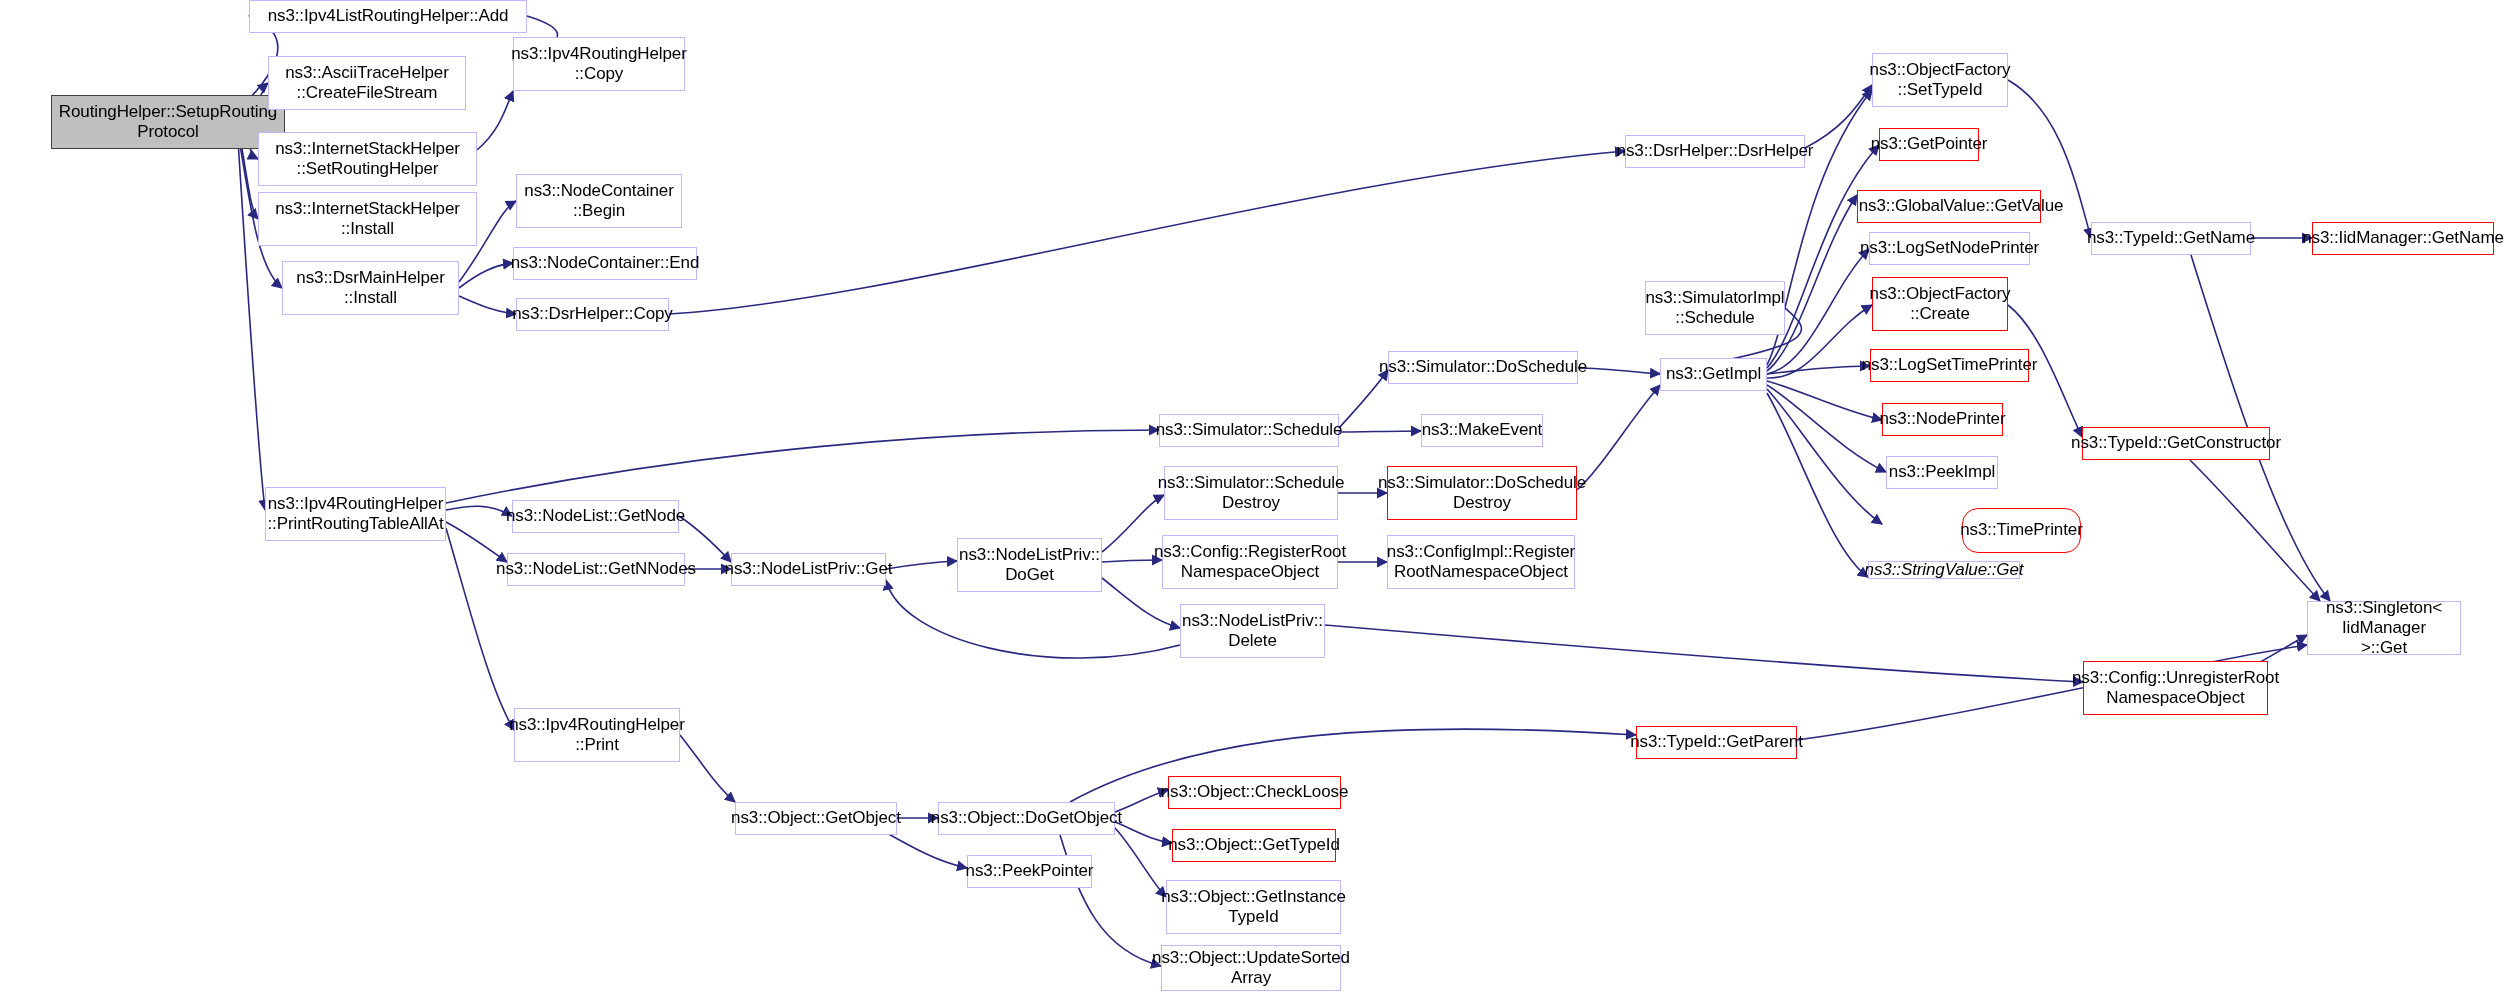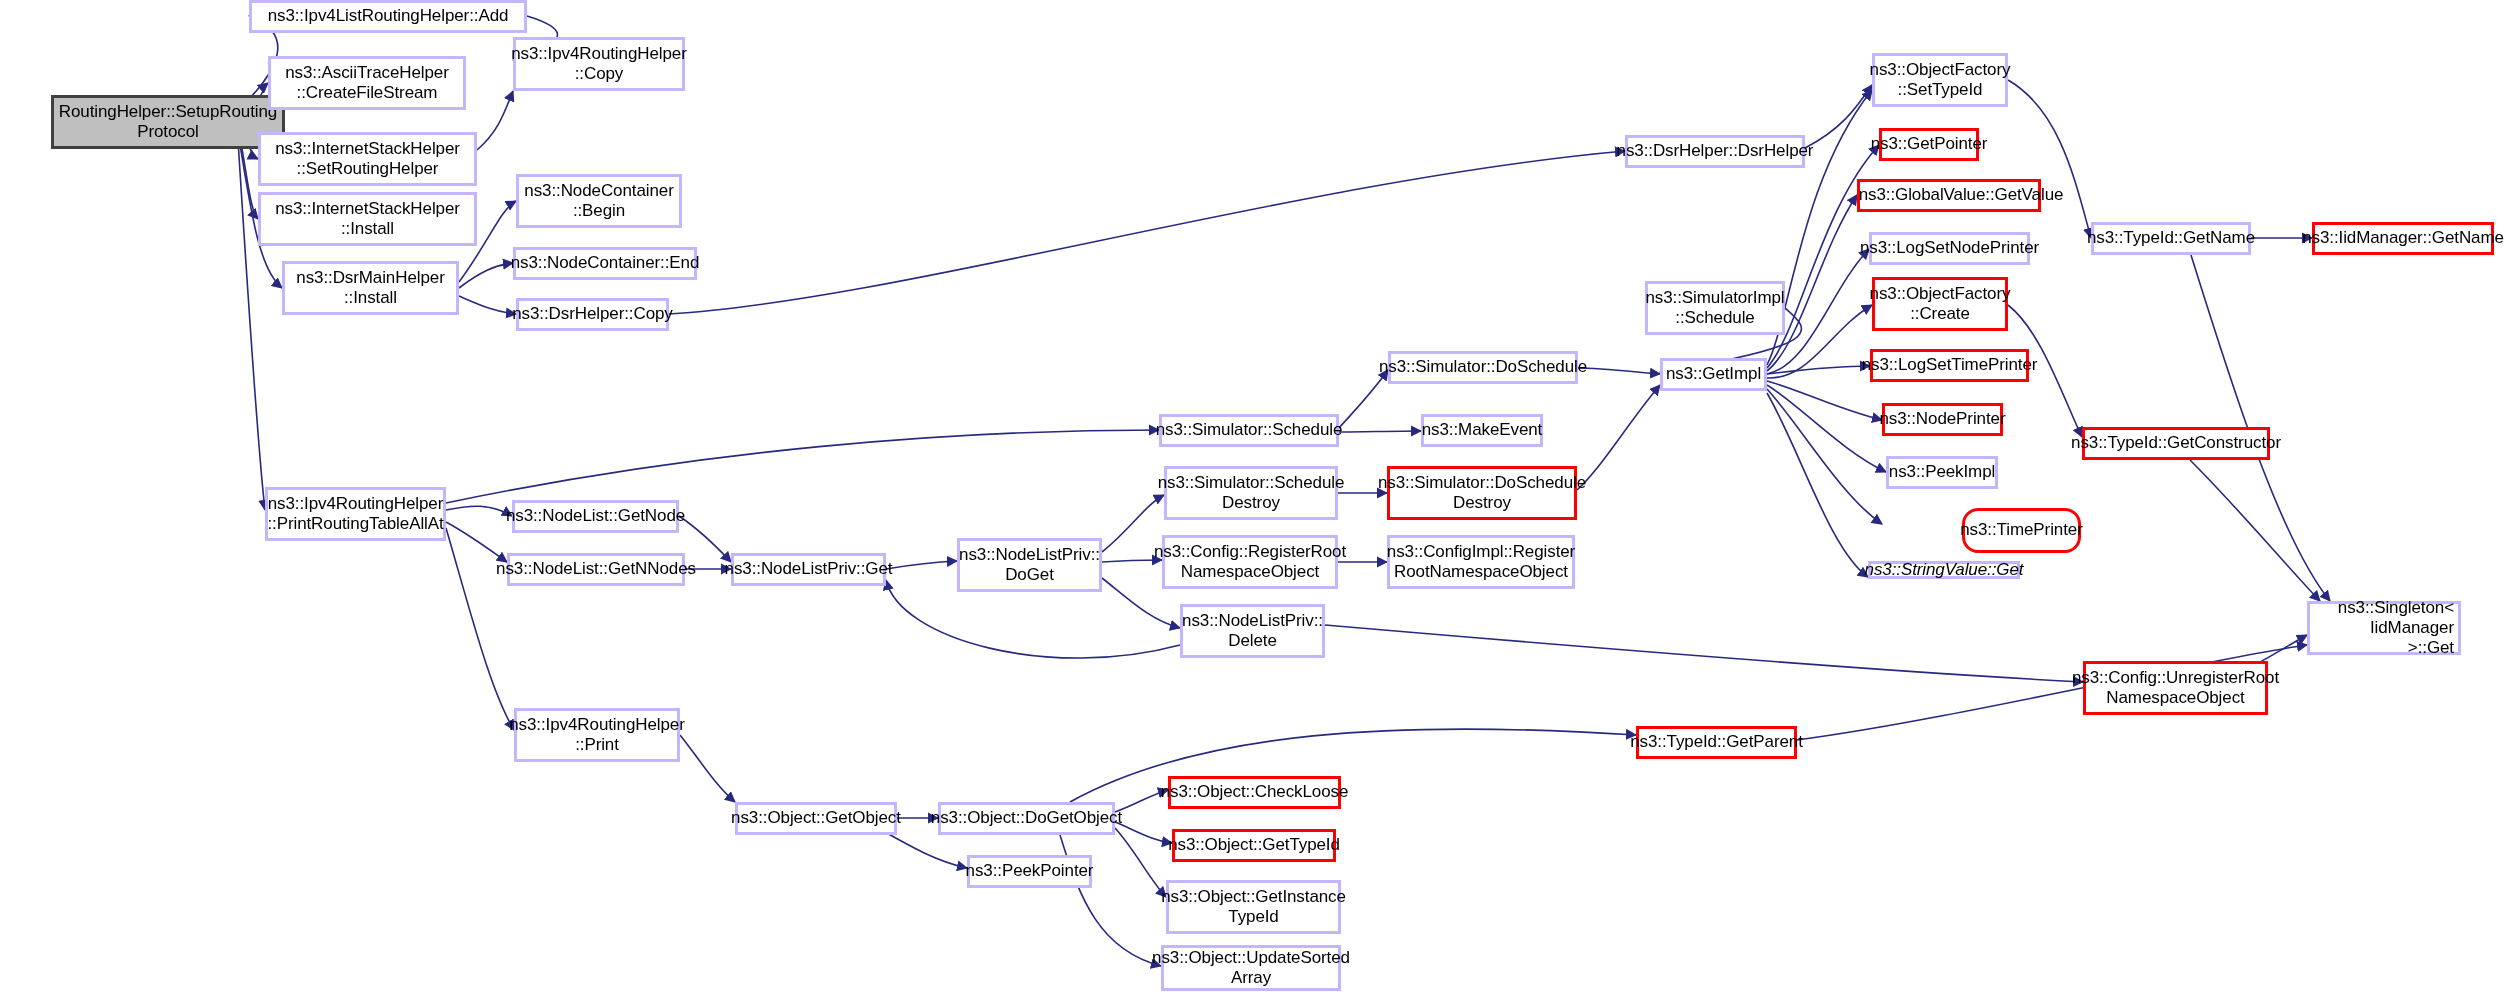--- a/index.html
+++ b/index.html
@@ -25,21 +25,21 @@
     pointer-events: none;
   }
   .node {
     position: absolute;
     box-sizing: border-box;
     display: flex;
     align-items: center;
     justify-content: center;
     text-align: center;
     background: #ffffff;
-    border: 3px solid #c4b5fd;
+    border: 1px solid #c4b5fd;
     color: #000000;
     font-size: 17px;
     line-height: 1.18;
     letter-spacing: -0.1px;
     padding: 1px 4px;
     white-space: pre-line;
     cursor: pointer;
     z-index: 2;
   }
   .node.red {
@@ -158,33 +158,33 @@
       <div class="node red" style="left: 1387px; top: 466px; width: 190px; height: 54px;">ns3::Simulator::DoSchedule
 Destroy</div>
       <div class="node" style="left: 1388px; top: 351px; width: 190px; height: 33px;">ns3::Simulator::DoSchedule</div>
       <div class="node" style="left: 1625px; top: 135px; width: 180px; height: 33px;">ns3::DsrHelper::DsrHelper</div>
       <div class="node" style="left: 1645px; top: 281px; width: 140px; height: 54px;">ns3::SimulatorImpl
 ::Schedule</div>
       <div class="node" style="left: 1660px; top: 358px; width: 107px; height: 33px;">ns3::GetImpl</div>
       <div class="node" style="left: 1872px; top: 53px; width: 136px; height: 54px;">ns3::ObjectFactory
 ::SetTypeId</div>
       <div class="node red" style="left: 1879px; top: 128px; width: 100px; height: 33px;">ns3::GetPointer</div>
-      <div class="node red" style="left: 1857px; top: 179px; width: 184px; height: 33px; padding-left: 28px;">ns3::GlobalValue::GetValue</div>
+      <div class="node red" style="left: 1857px; top: 190px; width: 184px; height: 33px; padding-left: 28px;">ns3::GlobalValue::GetValue</div>
       <div class="node" style="left: 1869px; top: 232px; width: 161px; height: 33px;">ns3::LogSetNodePrinter</div>
       <div class="node red" style="left: 1872px; top: 277px; width: 136px; height: 54px;">ns3::ObjectFactory
 ::Create</div>
       <div class="node red" style="left: 1870px; top: 349px; width: 159px; height: 33px;">ns3::LogSetTimePrinter</div>
       <div class="node red" style="left: 1882px; top: 403px; width: 121px; height: 33px;">ns3::NodePrinter</div>
       <div class="node" style="left: 1886px; top: 456px; width: 112px; height: 33px;">ns3::PeekImpl</div>
       <div class="node red" style="left: 1962px; top: 508px; width: 119px; height: 45px; border-radius: 16px;">ns3::TimePrinter</div>
       <div class="node" style="left: 1868px; top: 561px; width: 152px; height: 18px; font-style: italic;">ns3::StringValue::Get</div>
       <div class="node" style="left: 2091px; top: 222px; width: 160px; height: 33px;">ns3::TypeId::GetName</div>
       <div class="node red" style="left: 2312px; top: 222px; width: 182px; height: 33px;">ns3::IidManager::GetName</div>
       <div class="node red" style="left: 2082px; top: 427px; width: 188px; height: 33px;">ns3::TypeId::GetConstructor</div>
-      <div class="node" style="left: 2307px; top: 601px; width: 154px; height: 54px; text-align: right;">ns3::Singleton&lt; IidManager
+      <div class="node" style="left: 2307px; top: 601px; width: 154px; height: 54px;">ns3::Singleton&lt; IidManager
 &gt;::Get</div>
       <div class="node red" style="left: 2083px; top: 661px; width: 185px; height: 54px;">ns3::Config::UnregisterRoot
 NamespaceObject</div>
       <div class="node red" style="left: 1636px; top: 726px; width: 161px; height: 33px;">ns3::TypeId::GetParent</div>
       <div class="node" style="left: 514px; top: 708px; width: 166px; height: 54px;">ns3::Ipv4RoutingHelper
 ::Print</div>
       <div class="node" style="left: 735px; top: 802px; width: 162px; height: 33px;">ns3::Object::GetObject</div>
       <div class="node" style="left: 938px; top: 802px; width: 177px; height: 33px;">ns3::Object::DoGetObject</div>
       <div class="node" style="left: 967px; top: 855px; width: 125px; height: 33px;">ns3::PeekPointer</div>
       <div class="node red" style="left: 1168px; top: 776px; width: 173px; height: 33px;">ns3::Object::CheckLoose</div>

